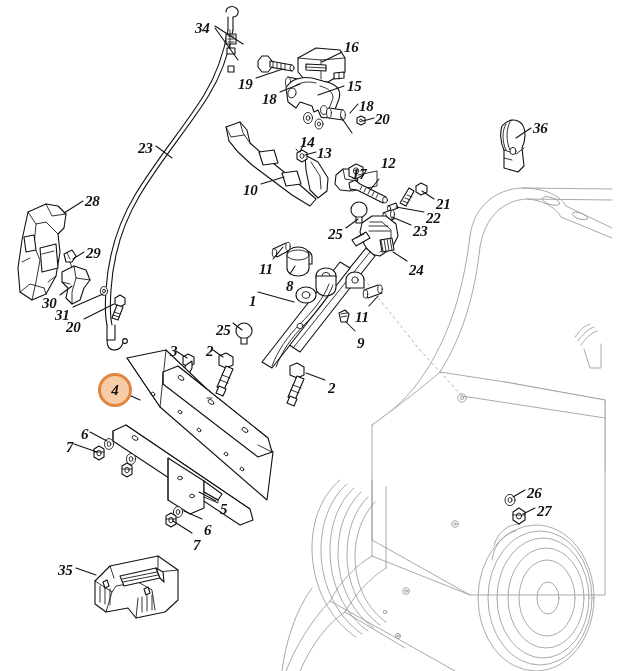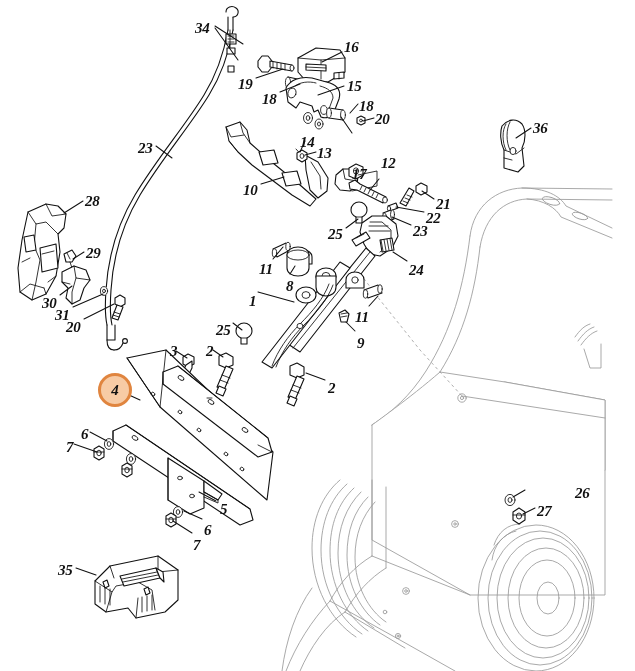--- a/index.html
+++ b/index.html
@@ -566,21 +566,21 @@
       <div class="label" style="left: 357px; top: 336px;">9</div>
       <div class="label" style="left: 216px; top: 323px;">25</div>
       <div class="label" style="left: 170px; top: 344px;">3</div>
       <div class="label" style="left: 206px; top: 344px;">2</div>
       <div class="label" style="left: 328px; top: 381px;">2</div>
       <div class="label" style="left: 81px; top: 427px;">6</div>
       <div class="label" style="left: 66px; top: 440px;">7</div>
       <div class="label" style="left: 220px; top: 502px;">5</div>
       <div class="label" style="left: 204px; top: 523px;">6</div>
       <div class="label" style="left: 193px; top: 538px;">7</div>
-      <div class="label" style="left: 527px; top: 486px; margin-left: 48px;">26</div>
+      <div class="label" style="left: 527px; top: 486px;">26</div>
       <div class="label" style="left: 537px; top: 504px;">27</div>
       <div class="label" style="left: 58px; top: 563px;">35</div>
     </div>
 
   <div class="callout-hl" id="hl-callout" style="left: 98px; top: 373px;">
     <div class="ring" style="border-color: rgb(224, 133, 63); background: rgb(247, 203, 165);"></div>
     <div class="num">4</div>
   </div>
 
 </div>

